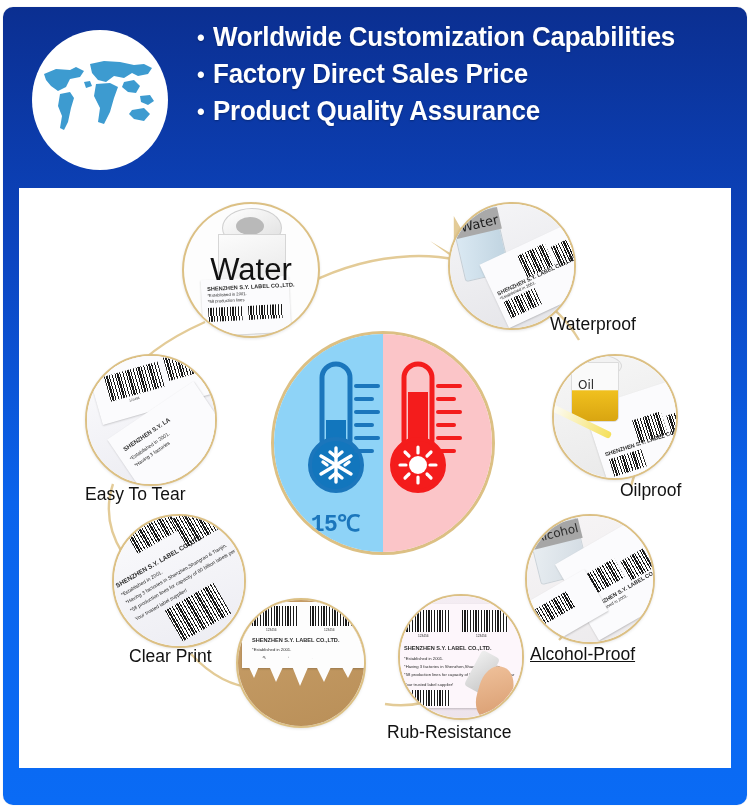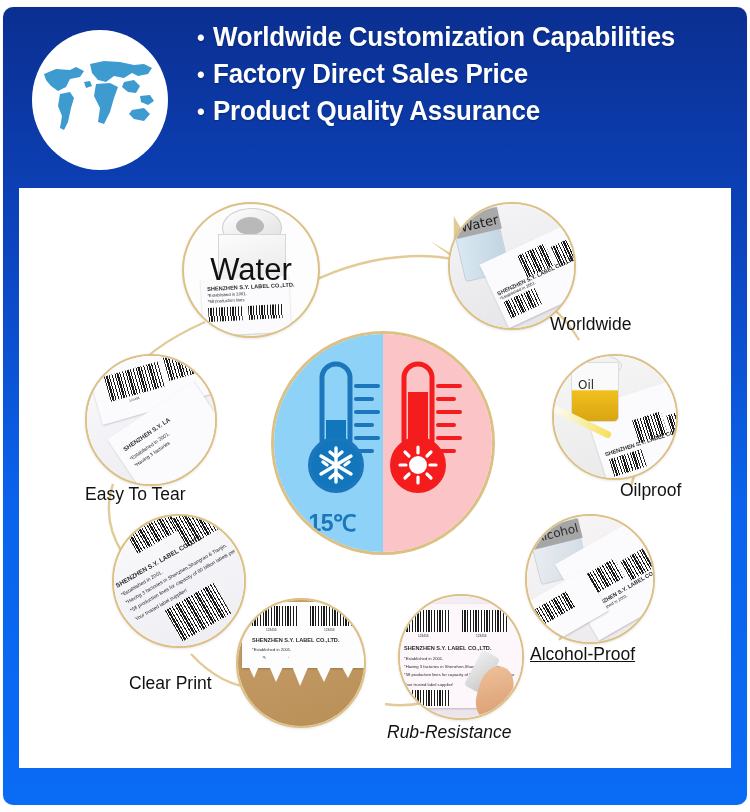--- a/index.html
+++ b/index.html
@@ -59,21 +59,21 @@
 
   
   .center{
     position:absolute;left:252px;top:143px;width:218px;height:218px;
     border-radius:50%;overflow:hidden;border:3px solid #dcc084;
   }
   .center .half-l{position:absolute;left:0;top:0;width:50%;height:100%;background:#8ed3f7;}
   .center .half-r{position:absolute;right:0;top:0;width:50%;height:100%;background:#fbc5c8;}
   .temp{
     position:absolute;bottom:14px;width:50%;text-align:center;
-    font-size:23px;font-weight:bold;letter-spacing:-0.5px;
+    font-size:23px;font-weight:bold;letter-spacing:-0.5px;font-family:Liberation Mono, monospace;
   }
   .temp-l{left:0;color:#1b76bc;}
   .temp-r{right:0;color:#f41c1c;}
 
   
   .lbl-card{position:absolute;background:#fbfbfd;box-shadow:0 1px 2px rgba(0,0,0,.2);}
   .bc{position:absolute;background:
      repeating-linear-gradient(90deg,#1a1a1a 0,#1a1a1a 1px,#ffffff 1px,#ffffff 2px,
      #1a1a1a 2px,#1a1a1a 4px,#ffffff 4px,#ffffff 5px,#1a1a1a 5px,#1a1a1a 6px,
      #ffffff 6px,#ffffff 8px,#1a1a1a 8px,#1a1a1a 9px,#ffffff 9px,#ffffff 11px);}
@@ -231,21 +231,21 @@
         <div class="handwrite" style="left:10px;top:12px;transform:rotate(-13deg);color:#1e1e1e;">Water</div>
         <div class="lbl-card" style="left:40px;top:38px;width:92px;height:70px;transform:rotate(-25deg);">
           <div class="bc" style="left:38px;top:8px;width:30px;height:24px;"></div>
           <div class="bc" style="left:72px;top:14px;width:24px;height:22px;"></div>
           <div class="bc" style="left:6px;top:44px;width:34px;height:18px;"></div>
           <div class="micro t" style="left:4px;top:30px;">SHENZHEN S.Y. LABEL CO.,LTD</div>
           <div class="micro" style="left:4px;top:37px;">*Established in 2001.</div>
         </div>
       </div>
     </div>
-    <div class="cap" style="left:531px;top:126px;">Worldwide</div>
+    <div class="cap" style="left:531px;top:126px;">Waterproof</div>
 
     <div class="bubble" style="left:533px;top:166px;width:122px;height:122px;">
       <div class="ph">
         <div style="position:absolute;left:0;top:0;width:100%;height:100%;background:linear-gradient(160deg,#f7f7f7,#e8e8e8);"></div>
         <div class="lbl-card" style="left:40px;top:36px;width:96px;height:80px;transform:rotate(-18deg);">
           <div class="bc" style="left:42px;top:26px;width:30px;height:24px;"></div>
           <div class="bc" style="left:76px;top:32px;width:22px;height:22px;"></div>
           <div class="bc" style="left:8px;top:56px;width:34px;height:18px;"></div>
           <div class="micro t" style="left:6px;top:46px;">SHENZHEN S.Y. LABEL CO.,L</div>
         </div>
@@ -288,21 +288,21 @@
           <div class="micro" style="left:8px;top:52px;">*Established in 2001.</div>
           <div class="micro" style="left:8px;top:60px;">*Having 3 factories in Shenzhen,Shangrao &amp; Tianjin.</div>
           <div class="micro" style="left:8px;top:68px;">*58 production lines for capacity of 80 billion labels per year</div>
           <div class="micro" style="left:8px;top:78px;">Your trusted label supplier!</div>
           <div class="bc" style="left:8px;top:86px;width:46px;height:16px;"></div>
         </div>
         <div style="position:absolute;left:72px;top:56px;width:20px;height:40px;transform:rotate(28deg);background:linear-gradient(120deg,#efefef,#c9c9c9);border-radius:4px;"></div>
         <div class="finger" style="left:78px;top:70px;width:34px;height:54px;transform:rotate(16deg);"></div>
       </div>
     </div>
-    <div class="cap" style="left:368px;top:534px;font-style:italic;">Rub-Resistance</div>
+    <div class="cap" style="left:368px;top:534px;">Rub-Resistance</div>
 
     <div class="bubble" style="left:217px;top:410px;width:126px;height:126px;">
       <div class="ph">
         <div class="kraft" style="left:0;top:0;width:100%;height:100%;"></div>
         <div class="lbl-card" style="left:4px;top:2px;width:122px;height:66px;background:#fdfdfd;">
           <div class="bc" style="left:10px;top:4px;width:46px;height:20px;"></div>
           <div class="bc" style="left:68px;top:4px;width:46px;height:20px;"></div>
           <div class="bcnum" style="left:24px;top:26px;">123456</div>
           <div class="bcnum" style="left:82px;top:26px;">123456</div>
           <div class="micro t" style="left:10px;top:34px;">SHENZHEN S.Y. LABEL CO.,LTD.</div>
@@ -323,21 +323,21 @@
         <div class="lbl-card" style="left:4px;top:22px;width:128px;height:92px;transform:rotate(-30deg);background:transparent;box-shadow:none;">
           <div class="micro t" style="left:6px;top:10px;font-size:6.4px;">SHENZHEN S.Y. LABEL CO.,LTD.</div>
           <div class="micro" style="left:6px;top:22px;font-size:5px;">*Established in 2001.</div>
           <div class="micro" style="left:6px;top:31px;font-size:5px;">*Having 3 factories in Shenzhen,Shangrao &amp; Tianjin.</div>
           <div class="micro" style="left:6px;top:40px;font-size:5px;">*58 production lines for capacity of 80 billion labels per year</div>
           <div class="micro" style="left:6px;top:50px;font-size:5px;">Your trusted label supplier!</div>
         </div>
         <div class="bc" style="left:56px;top:78px;width:56px;height:36px;transform:rotate(-30deg);"></div>
       </div>
     </div>
-    <div class="cap" style="left:110px;top:458px;margin-top:27px;">Clear Print</div>
+    <div class="cap" style="left:110px;top:458px;">Clear Print</div>
 
     <div class="bubble" style="left:66px;top:166px;width:128px;height:128px;">
       <div class="ph">
         <div style="position:absolute;left:0;top:0;width:100%;height:100%;background:linear-gradient(160deg,#fcfcfe,#eaeaf0);"></div>
         <div class="lbl-card" style="left:6px;top:-2px;width:116px;height:56px;transform:rotate(-16deg);">
           <div class="bc" style="left:14px;top:10px;width:56px;height:26px;"></div>
           <div class="bc" style="left:76px;top:8px;width:34px;height:24px;"></div>
           <div class="bcnum" style="left:32px;top:38px;">123456</div>
         </div>
         <div class="lbl-card" style="left:32px;top:48px;width:104px;height:74px;transform:rotate(-34deg);">

